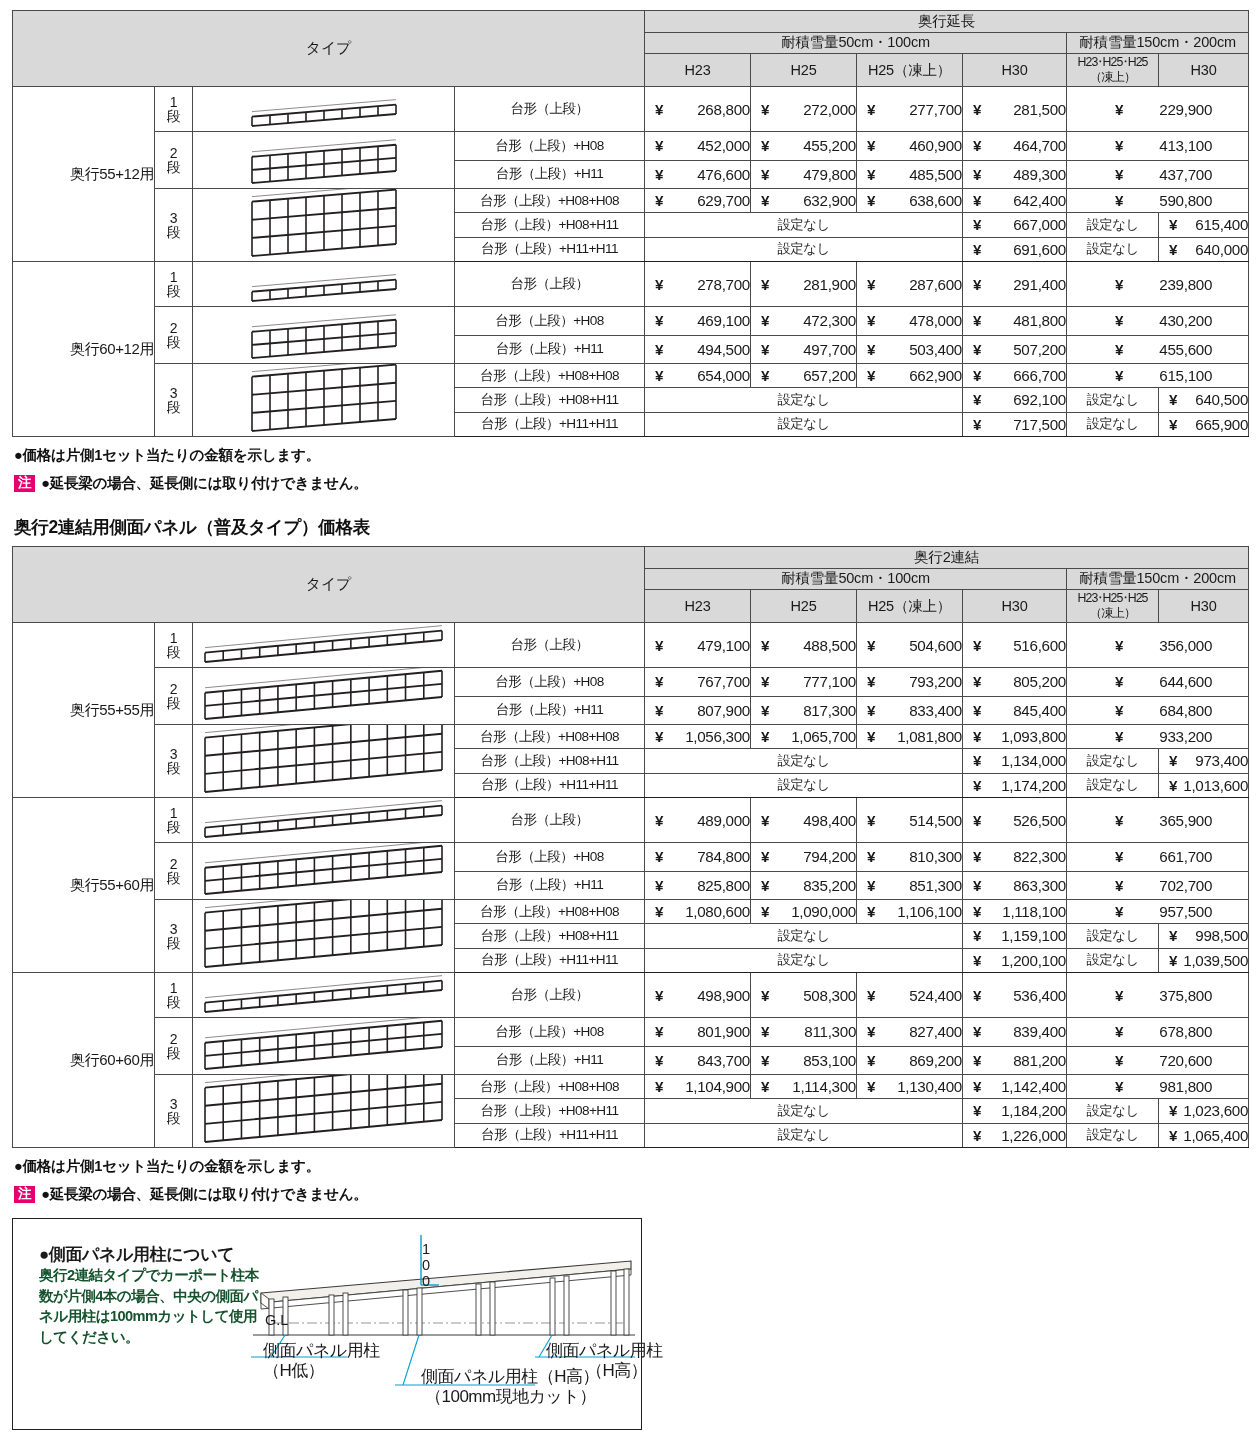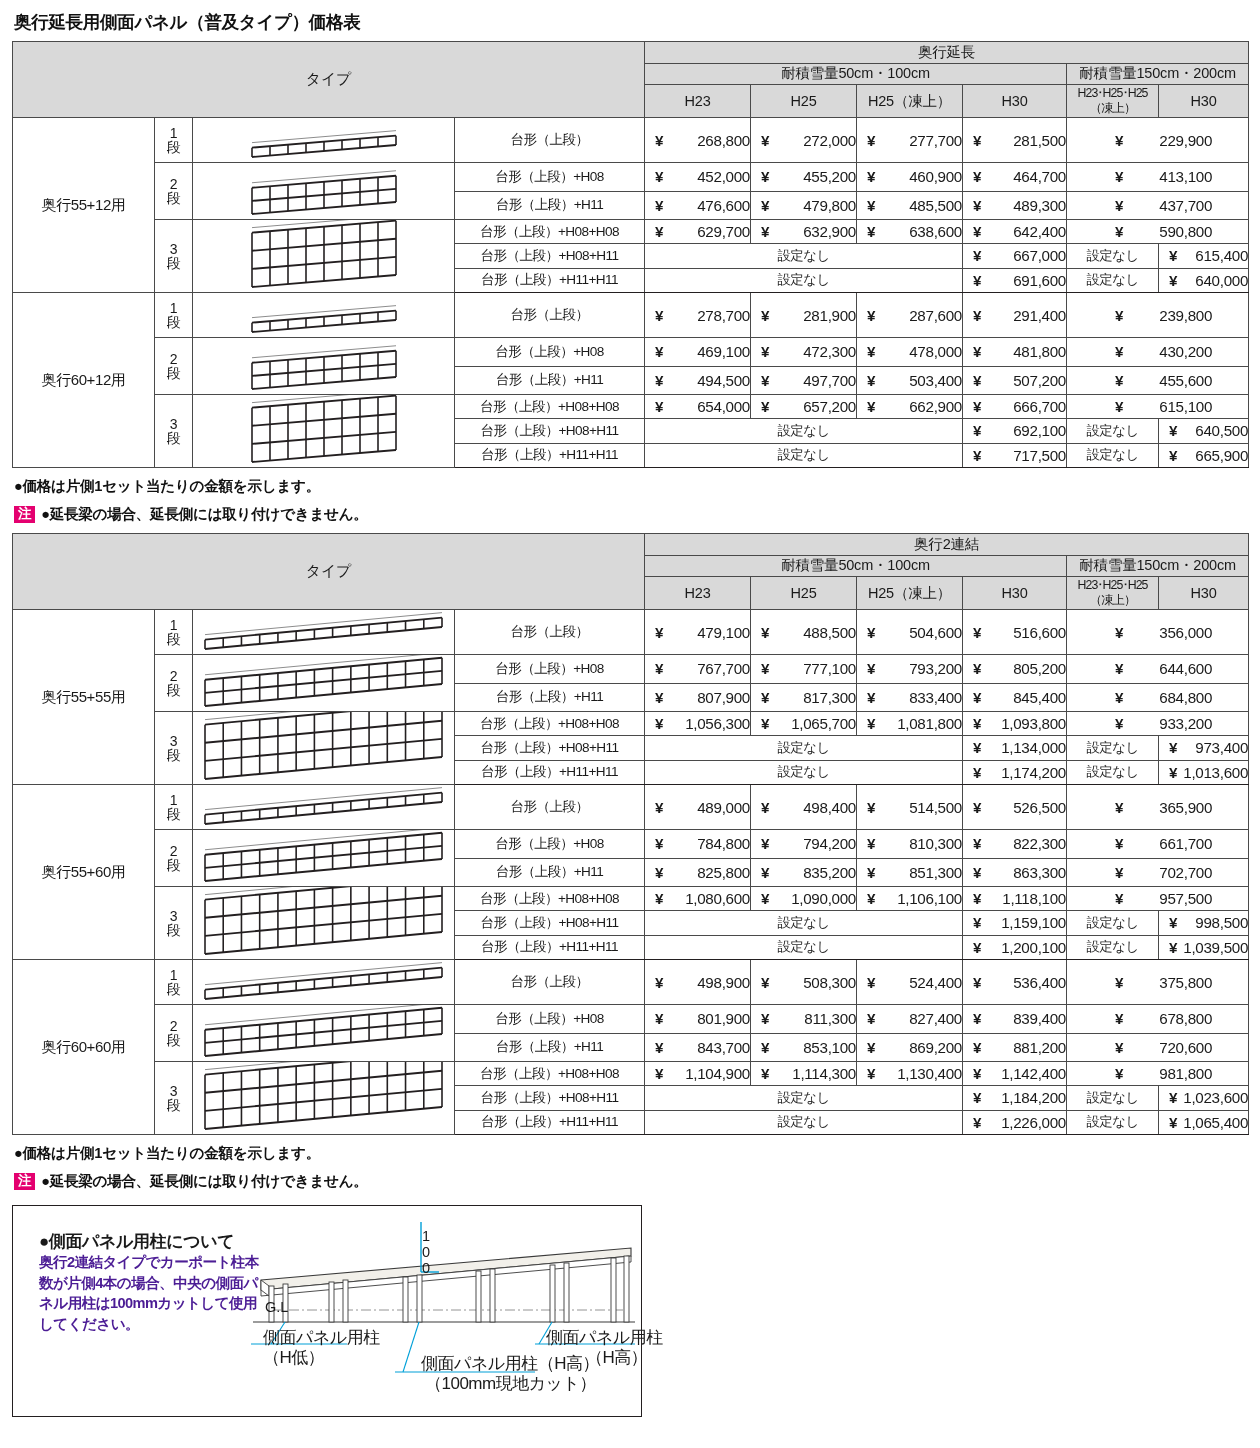--- a/index.html
+++ b/index.html
@@ -100,21 +100,21 @@
     font-weight: bold;
   }
   td.nashi {
     text-align: center;
     font-size: 13.4px;
     font-weight: bold;
     letter-spacing: -0.5px;
     color: #2a2a2a;
   }
   tr.block-end > td { border-bottom: 1.6px solid #231f20; }
-  td.blk-left { border-left: 1.6px solid #231f20; }
+  td.blk-left { border-left: 1.6px solid #231f20; text-align: right; }
 
   .notes { margin: 9px 0 0 2px; }
   .note-line {
     font-size: 14.6px;
     font-weight: bold;
     letter-spacing: -0.3px;
     margin-bottom: 9px;
     display: flex;
     align-items: center;
     color: #111;
@@ -147,21 +147,21 @@
     letter-spacing: -0.4px;
   }
   .info-body {
     position: absolute;
     left: 26px; top: 46px;
     width: 232px;
     font-size: 14.6px;
     font-weight: bold;
     line-height: 1.42;
     letter-spacing: -0.6px;
-    color: #4c1d95;
+    color: #14532d;
   }
   .diagram {
     position: absolute;
     left: 230px; top: 6px;
     width: 396px; height: 204px;
   }
   .dim-100 {
     position: absolute;
     left: 405px; top: 22px;
     font-size: 14.5px;
@@ -188,21 +188,20 @@
   .lbl.l2 { left: 408px; top: 146px; }
   .lbl.l2b { left: 412px; top: 166px; }
   .lbl.l3 { left: 533px; top: 120px; }
   .lbl.l3b { left: 573px; top: 140px; }
 </style>
 </head>
 <body>
 
 <div class="page">
 
-  <div class="section-title">奥行延長用側面パネル（普及タイプ）価格表</div>
 
   <table class="price">
     <colgroup>
       <col class="c-type">
         <col class="c-dan">
         <col class="c-fig">
         <col class="c-name">
       <col class="c-h23">
         <col class="c-h25">
         <col class="c-h25t">
@@ -455,20 +454,21 @@
   <div class="notes">
     <div class="note-line">
       <span>●価格は片側1セット当たりの金額を示します。</span>
     </div>
     <div class="note-line">
       <span class="chu-badge">注</span>
       <span>●延長梁の場合、延長側には取り付けできません。</span>
     </div>
   </div>
 
+  <div class="section-title second">奥行2連結用側面パネル（普及タイプ）価格表</div>
 
   <table class="price">
     <colgroup>
       <col class="c-type">
         <col class="c-dan">
         <col class="c-fig">
         <col class="c-name">
       <col class="c-h23">
         <col class="c-h25">
         <col class="c-h25t">

